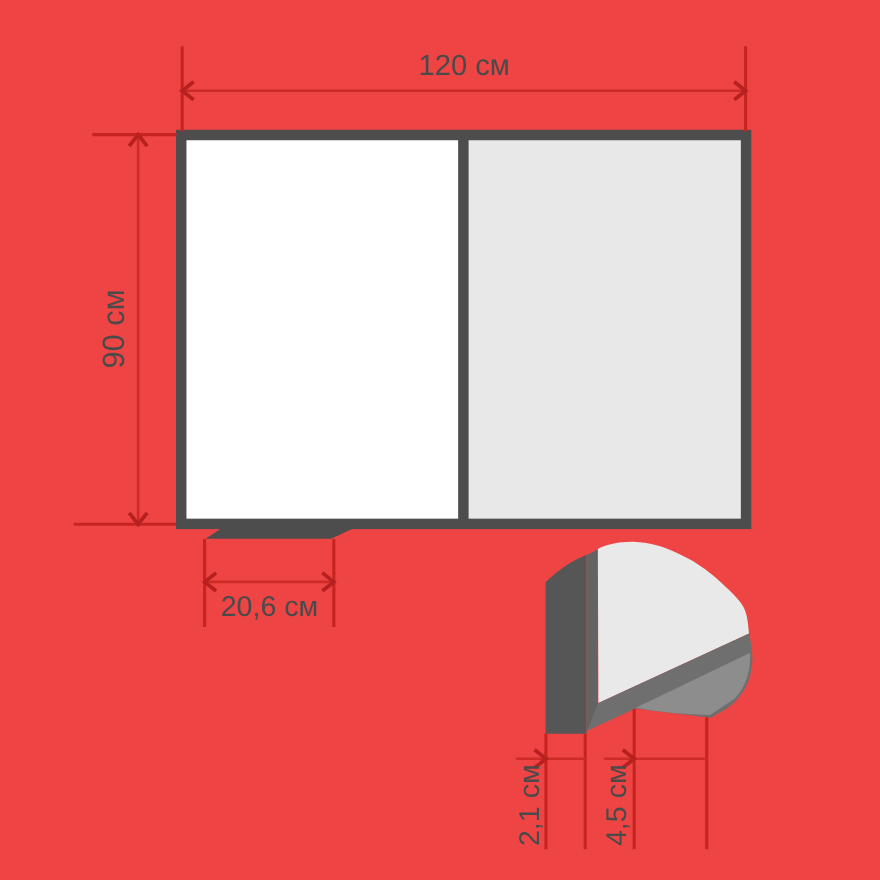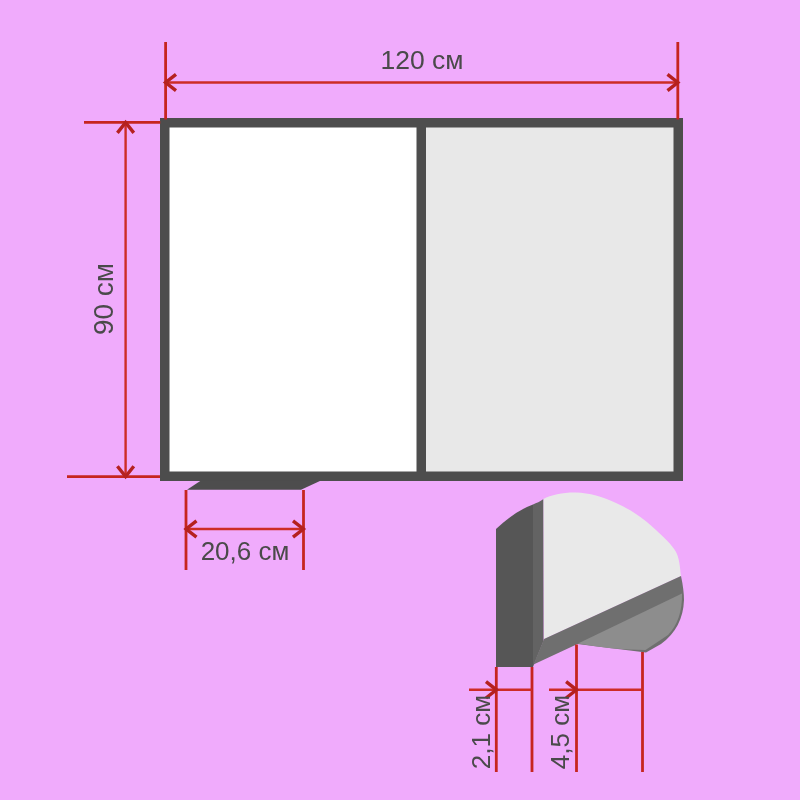--- a/index.html
+++ b/index.html
@@ -1,16 +1,16 @@
 <!DOCTYPE html>
 <html><head>
 <meta charset="utf-8">
 <style>
   html,body{margin:0;padding:0;background:#ffffff;}
-  .page{position:relative;width:800px;height:800px;background:#f0abfc;overflow:hidden;}
+  .page{position:relative;width:800px;height:800px;background:#ef4444;overflow:hidden;}
   text{font-family:"Liberation Sans",sans-serif;fill:#4a4a4a;}
 </style>
 </head>
 <body>
 <div class="page">
 <svg width="800" height="800" viewBox="0 0 800 800">
 
   <rect x="160" y="118" width="523" height="363" fill="#4d4d4d"></rect>
 
   <rect x="169.5" y="127.5" width="247" height="344" fill="#ffffff"></rect>

